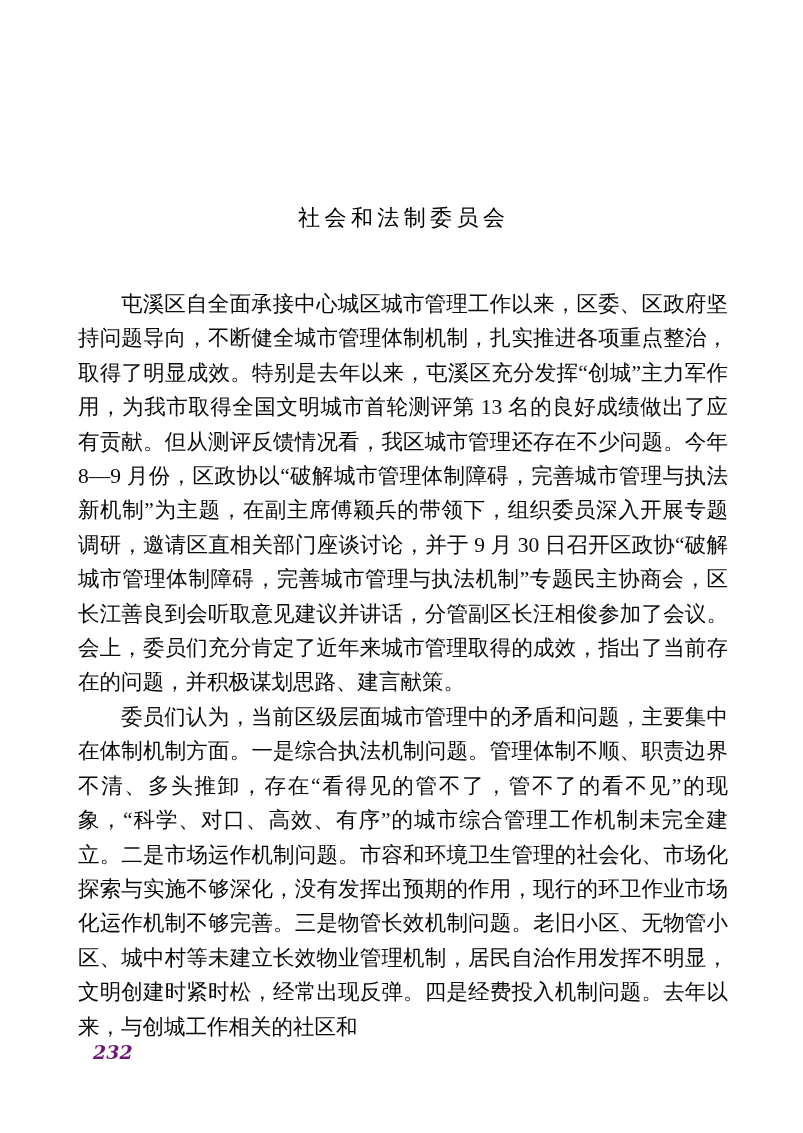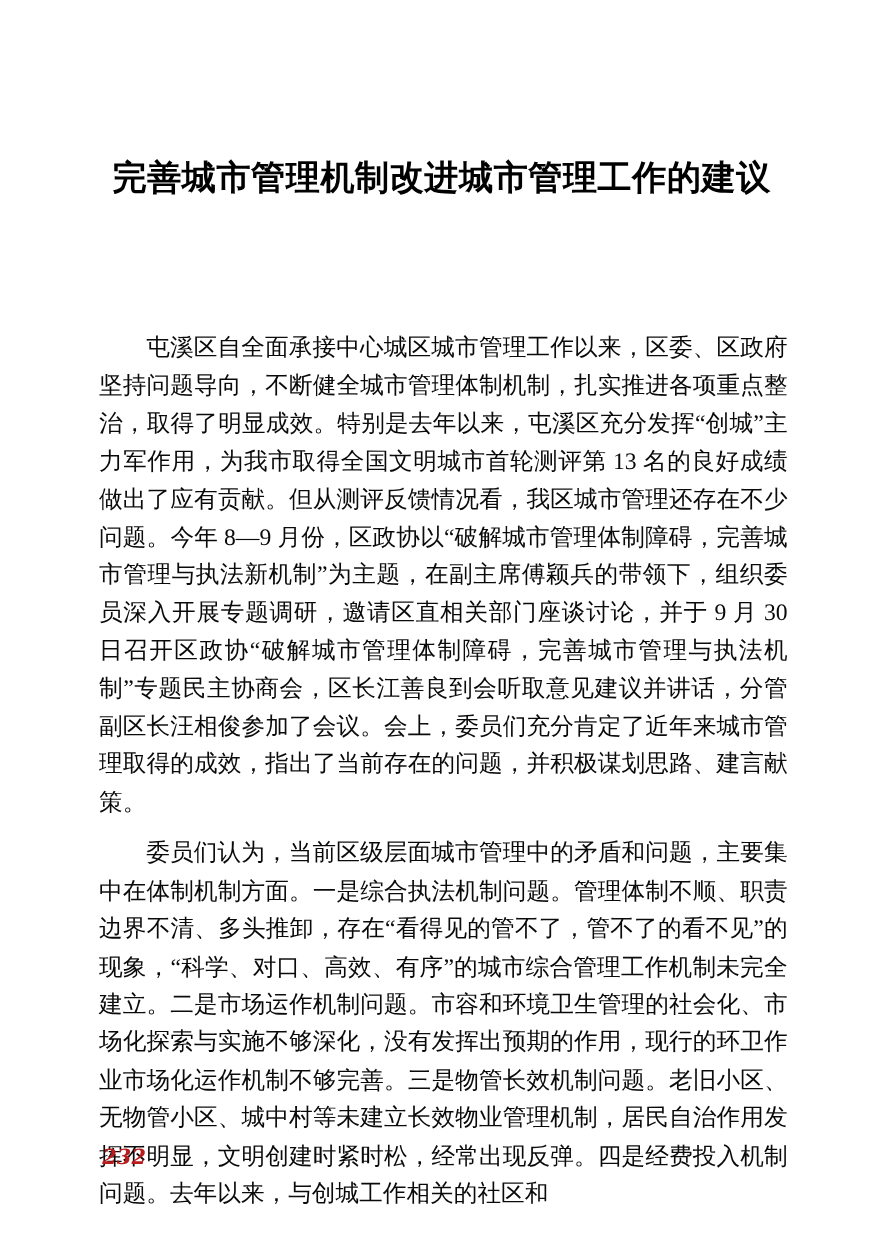--- a/index.html
+++ b/index.html
@@ -46,45 +46,45 @@
     top: 287px;
     left: 78px;
     width: 650px;
     font-size: 21.5px;
     line-height: 34.4px;
     text-align: justify;
     text-justify: inter-character;
     color: #0a0a0a;
   }
   .doc-body p {
-    margin: 12px;
+    margin: 0;
     padding: 0;
     text-indent: 2em;
   }
   .doc-body .b {
     font-weight: 400;
   }
   .page-number {
     position: absolute;
     top: 1041px;
     left: 93px;
     font-family: "DejaVu Serif", "Liberation Serif", serif;
     font-size: 19px;
     font-weight: 700;
     font-style: italic;
-    color: #b91c1c;
+    color: #701a75;
   }
 </style>
 </head>
 <body>
 
 <div class="sheet">
 
-  <h1 class="doc-title">完善城市管理机制改进城市管理工作的建议</h1>
 
+  <div class="doc-author">社会和法制委员会</div>
 
   <div class="doc-body">
     <p><span>屯溪区自全面承接中心城区城市管理工作以来，区委、区政府坚持问题导向，不断健全城市管理体制机制，扎实推进各项重点整治，取得了明显成效。特别是去年以来，屯溪区充分发挥“创城”主力军作用，为我市取得全国文明城市首轮测评第 13 名的良好成绩做出了应有贡献。但从测评反馈情况看，我区城市管理还存在不少问题。今年 8—9 月份，区政协以“破解城市管理体制障碍，完善城市管理与执法新机制”为主题，在副主席傅颖兵的带领下，组织委员深入开展专题调研，邀请区直相关部门座谈讨论，并于 9 月 30 日召开区政协“破解城市管理体制障碍，完善城市管理与执法机制”专题民主协商会，区长江善良到会听取意见建议并讲话，分管副区长汪相俊参加了会议。会上，委员们充分肯定了近年来城市管理取得的成效，指出了当前存在的问题，并积极谋划思路、建言献策。</span></p>
     <p><span>委员们认为，当前区级层面城市管理中的矛盾和问题，主要集中在体制机制方面。</span><span class="b">一是综合执法机制问题。</span><span>管理体制不顺、职责边界不清、多头推卸，存在“看得见的管不了，管不了的看不见”的现象，“科学、对口、高效、有序”的城市综合管理工作机制未完全建立。</span><span class="b">二是市场运作机制问题。</span><span>市容和环境卫生管理的社会化、市场化探索与实施不够深化，没有发挥出预期的作用，现行的环卫作业市场化运作机制不够完善。</span><span class="b">三是物管长效机制问题。</span><span>老旧小区、无物管小区、城中村等未建立长效物业管理机制，居民自治作用发挥不明显，文明创建时紧时松，经常出现反弹。四是经费投入机制问题。去年以来，与创城工作相关的社区和</span></p>
   </div>
 
   <div class="page-number">232</div>
 
 </div>
 

